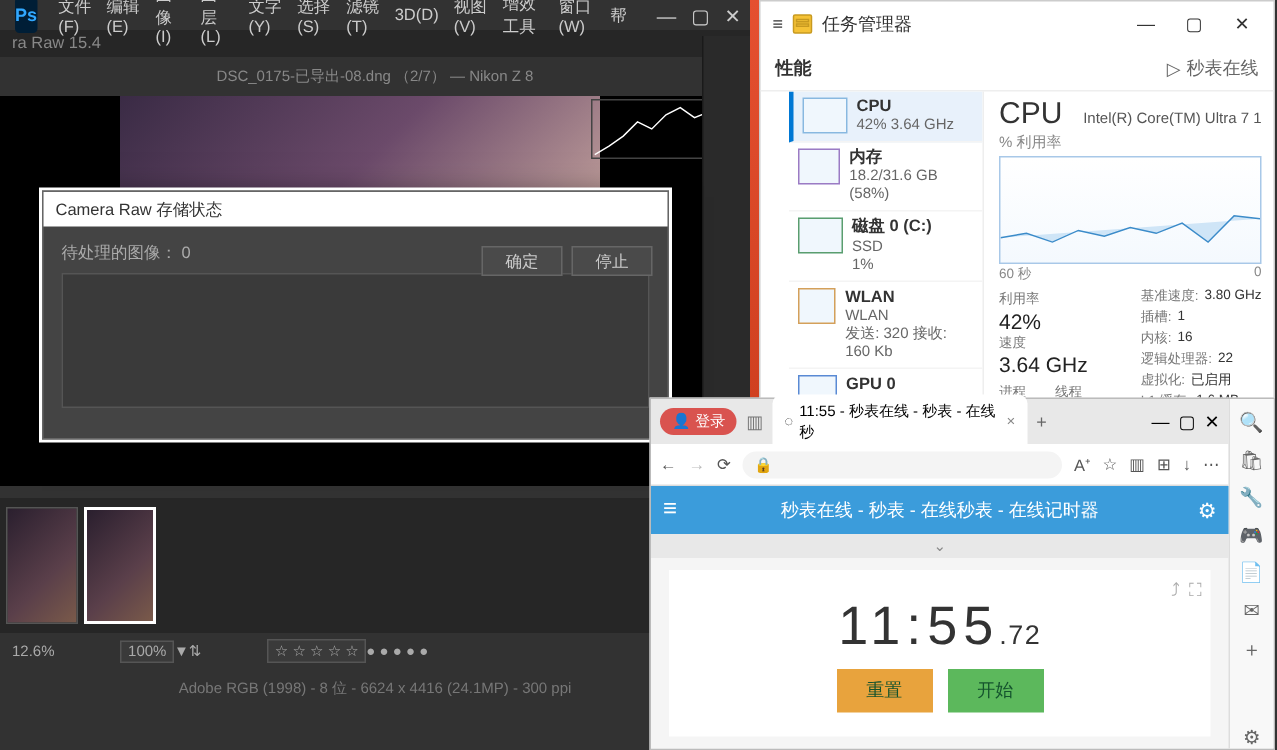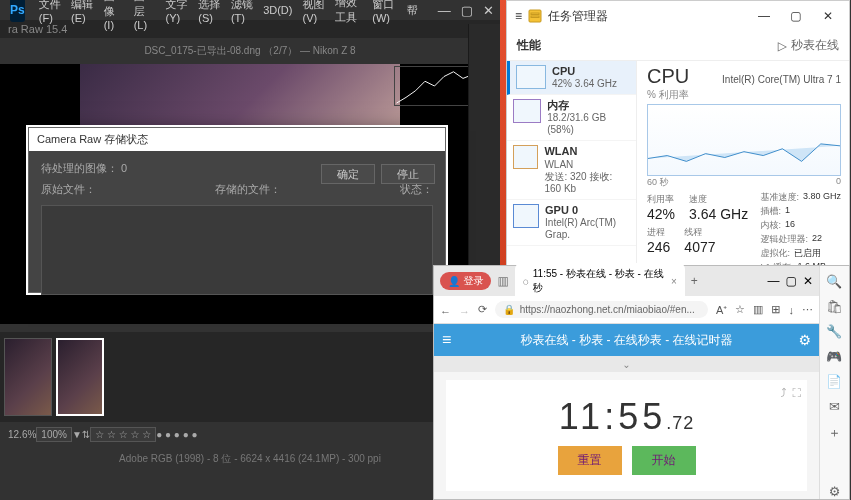--- a/index.html
+++ b/index.html
@@ -26,51 +26,51 @@
   .dialog-row {display: flex; justify-content: space-between; margin-bottom: 8px;}
   .dialog-box {margin-top: 4px; height: 90px; border: 1px solid #555; background: #3a3a3a;}
   .dialog-btns {position: absolute; right: 10px; top: 36px; display: flex; flex-direction: row; gap: 6px;}
   .dialog-btns button {width: 54px; height: 20px; background: #4a4a4a; color: #ccc; border: 1px solid #666; font-size: 11px;}
 
   
   .filmstrip {position: absolute; left: 0; bottom: 78px; width: 500px; height: 90px; background: #262626; display: flex; align-items: center; padding: 4px; gap: 4px;}
   .thumb {width: 48px; height: 78px; background: linear-gradient(135deg, #2a1f2e 0%, #5a3f4a 60%, #7a5a4a 100%); border: 1px solid #555;}
   .thumb.sel {border: 2px solid #fff;}
   .ps-toolbar {position: absolute; bottom: 54px; left: 0; width: 500px; height: 24px; background: #323232; display: flex; align-items: center; gap: 0; padding: 0 8px; color: #aaa; font-size: 10px;}
-  .dd {border: 1px solid #555; padding: 1px 4px; background: #3a3a3a;}
+  .dd {border: 1px solid #555; padding: 1px 4px; background: #3a3a3a; margin-left: 44px;}
   .ps-footer {position: absolute; bottom: 34px; left: 0; width: 500px; text-align: center; color: #777; font-size: 10px;}
   .ps-side {position: absolute; right: 0; top: 24px; width: 32px; bottom: 0; background: #2a2a2a; border-left: 1px solid #1a1a1a;}
 
   
   .tm {position: absolute; left: 506px; top: 0; width: 344px; height: 272px; background: #fff; border: 1px solid #ccc; color: #333;}
   .tm-title {display: flex; align-items: center; height: 30px; padding: 0 8px; gap: 6px; font-size: 12px;}
   .tm-title .wspace {flex: 1;}
   .tm-title .wc {width: 26px; text-align: center;}
   .tm-hdr {display: flex; justify-content: space-between; padding: 6px 10px; border-bottom: 1px solid #eee; font-size: 12px;}
   .tm-run {color: #666; display: flex; align-items: center; gap: 4px;}
-  .tm-body {display: flex; height: 210px;}
+  .tm-body {display: flex; height: 210px; padding-left: 19px;}
   .tm-left {width: 130px; border-right: 1px solid #eee; overflow: hidden;}
   .tm-item {display: flex; padding: 4px 6px; gap: 6px; border-bottom: 1px solid #f4f4f4;}
   .tm-item.sel {background: #e8f1fb; border-left: 3px solid #0078d4;}
   .tm-mini {width: 30px; height: 24px; border: 1px solid #88b8e0; background: #f0f7fd;}
   .tm-mini.mem {border-color: #9b7bc4;}
   .tm-mini.disk {border-color: #5a9e6f;}
   .tm-mini.net {border-color: #d4a05a;}
   .tm-mini.gpu {border-color: #5a8ad4;}
   .tm-ilbl {font-size: 11px; line-height: 1.2;}
   .tm-ilbl .b {font-weight: 600;}
   .tm-ilbl .s {font-size: 10px; color: #666;}
   .tm-right {flex: 1; padding: 4px 8px 0 10px; font-size: 11px;}
   .tm-rtop {display: flex; justify-content: space-between; align-items: baseline;}
   .tm-rtop .big {font-size: 20px; font-weight: 400;}
   .tm-rtop .mod {font-size: 10px; color: #555;}
   .tm-graph {height: 72px; border: 1px solid #a8c8e8; margin-top: 2px; background: linear-gradient(#fff, #f4f9fe); position: relative;}
   .tm-graph svg {width: 100%; height: 100%;}
   .tm-sub {font-size: 9px; color: #888; display: flex; justify-content: space-between; margin-top: 0;}
-  .tm-stats {display: flex; flex-wrap: wrap; margin-top: 4px; font-size: 10px; gap: 16px 14px;}
+  .tm-stats {display: flex; flex-wrap: wrap; margin-top: 4px; font-size: 10px; gap: 0 14px;}
   .tm-stat {display: flex; flex-direction: column;}
   .tm-stat .l {color: #777; font-size: 9px;}
   .tm-stat .v {font-size: 14px; color: #222;}
   .tm-pairs {display: flex; gap: 10px; margin-top: 2px; font-size: 9px;}
   .tm-pairs .col {display: flex; flex-direction: column; gap: 1px;}
   .tm-pairs .row {display: flex; gap: 4px;}
   .tm-pairs .k {color: #777;}
 
   
   .edge {position: absolute; left: 433px; top: 265px; width: 417px; height: 235px; background: #f3f3f3; border: 1px solid #bbb; display: flex;}
@@ -84,21 +84,21 @@
   .edge-page {flex: 1; background: #f5f5f5; display: flex; flex-direction: column;}
   .page-hdr {background: #3b9cdb; color: #fff; height: 32px; display: flex; align-items: center; justify-content: center; font-size: 12px; position: relative;}
   .page-hdr .menu {position: absolute; left: 8px; font-size: 16px;}
   .page-hdr .gear {position: absolute; right: 8px; font-size: 14px;}
   .page-sub {background: #e8e8e8; height: 16px; display: flex; align-items: center; justify-content: center; color: #888; font-size: 10px;}
   .page-body {flex: 1; background: #fff; margin: 8px 12px; display: flex; flex-direction: column; align-items: center; justify-content: center; position: relative;}
   .page-icons {position: absolute; top: 6px; right: 6px; font-size: 12px; color: #aaa; display: flex; gap: 6px;}
   .timer {font-family: "Courier New", monospace; font-size: 36px; letter-spacing: 4px; color: #333;}
   .timer .ms {font-size: 18px; letter-spacing: 1px;}
   .timer-btns {display: flex; gap: 10px; margin-top: 6px;}
-  .timer-btns button {border: none; color: #701a75; padding: 6px 20px; font-size: 12px;}
+  .timer-btns button {border: none; color: #14532d; padding: 6px 20px; font-size: 12px;}
   .btn-reset {background: #e8a33d;}
   .btn-start {background: #5cb85c;}
   .edge-side {width: 30px; background: #f8f8f8; border-left: 1px solid #ddd; display: flex; flex-direction: column; align-items: center; gap: 10px; padding-top: 8px; font-size: 13px; color: #666;}
   .red-strip {position: absolute; left: 418px; top: 0; width: 88px; height: 265px; background: linear-gradient(#e55030, #d04020);}
   .tm-icon {width:14px; height:14px;}
   .tm-icon rect {fill:#f5c236; stroke:#c89a20;}
 </style>
 </head>
 <body>
 
@@ -138,25 +138,20 @@
   </div>
   <div class="ps-side"></div>
 
   <div class="dialog">
     <div class="dialog-title">Camera Raw 存储状态</div>
     <div class="dialog-body">
       <div style="margin-bottom:6px;">
         <span>待处理的图像：</span>
         <span>0</span>
       </div>
-      <div class="dialog-row">
-        <span>原始文件：</span>
-        <span>存储的文件：</span>
-        <span>状态：</span>
-      </div>
       <div class="dialog-box"></div>
     </div>
     <div class="dialog-btns">
       <button>确定</button>
       <button>停止</button>
     </div>
   </div>
 
   <div class="filmstrip">
     <div class="thumb"></div>
@@ -204,20 +199,28 @@
           </div>
       </div>
       <div class="tm-item">
         <div class="tm-mini mem"></div>
         <div class="tm-ilbl">
             <div class="b">内存</div>
             <div class="s">18.2/31.6 GB (58%)</div>
           </div>
       </div>
       <div class="tm-item">
+        <div class="tm-mini disk"></div>
+        <div class="tm-ilbl">
+            <div class="b">磁盘 0 (C:)</div>
+            <div class="s">SSD</div>
+            <div class="s">1%</div>
+          </div>
+      </div>
+      <div class="tm-item">
         <div class="tm-mini net"></div>
         <div class="tm-ilbl">
             <div class="b">WLAN</div>
             <div class="s">WLAN</div>
             <div class="s">发送: 320 接收: 160 Kb</div>
           </div>
       </div>
       <div class="tm-item">
         <div class="tm-mini gpu"></div>
         <div class="tm-ilbl">
@@ -332,21 +335,20 @@
       <span>—</span>
       <span>▢</span>
       <span>✕</span>
     </div>
     <div class="edge-addr">
       <span>←</span>
       <span style="opacity:.4">→</span>
       <span>⟳</span>
       <div class="edge-url">
         <span>🔒</span>
-        <span>https://naozhong.net.cn/miaobiao/#en...</span>
       </div>
       <span>A⁺</span>
       <span>☆</span>
       <span>▥</span>
       <span>⊞</span>
       <span>↓</span>
       <span>⋯</span>
     </div>
     <div class="edge-page">
       <div class="page-hdr">

